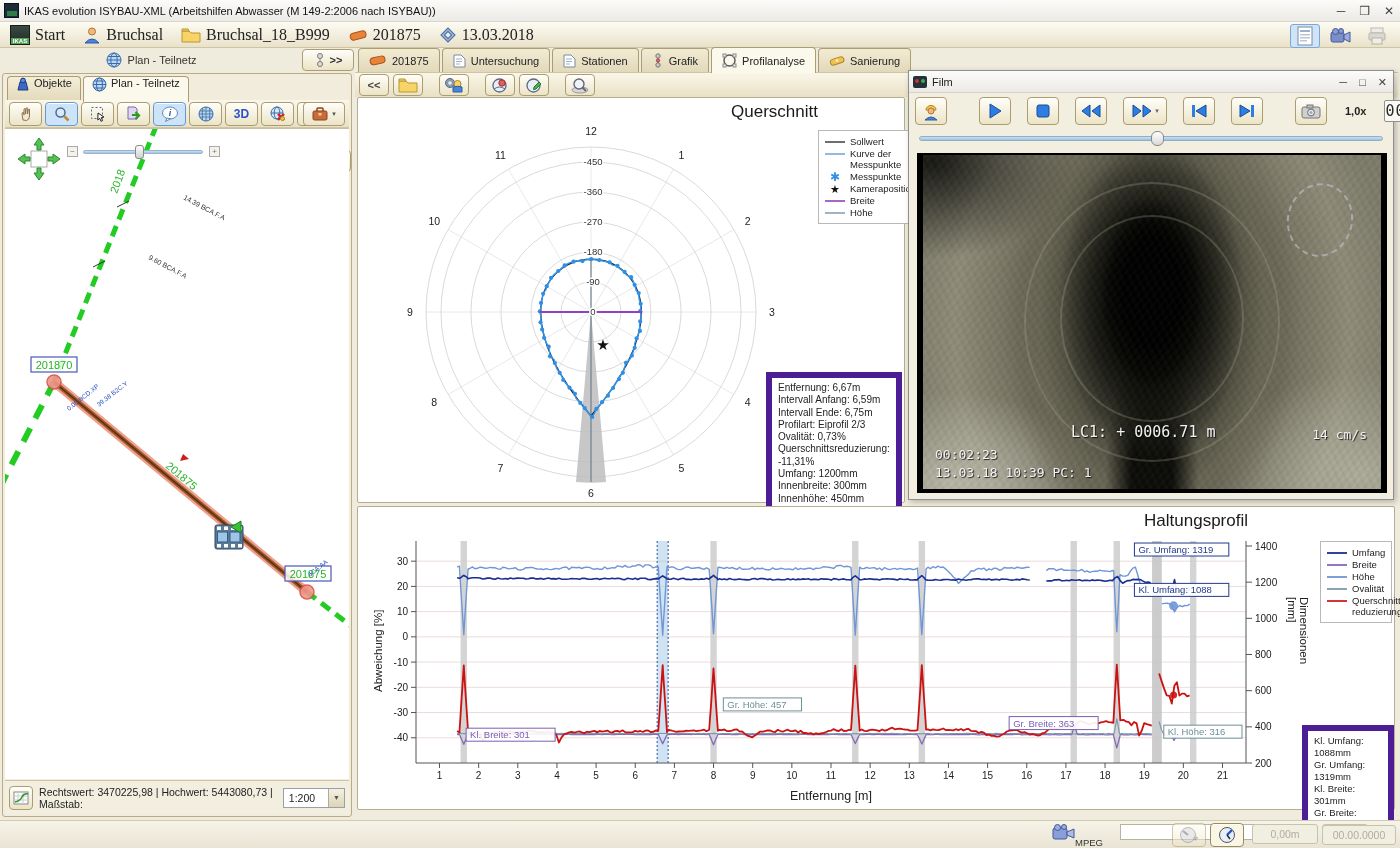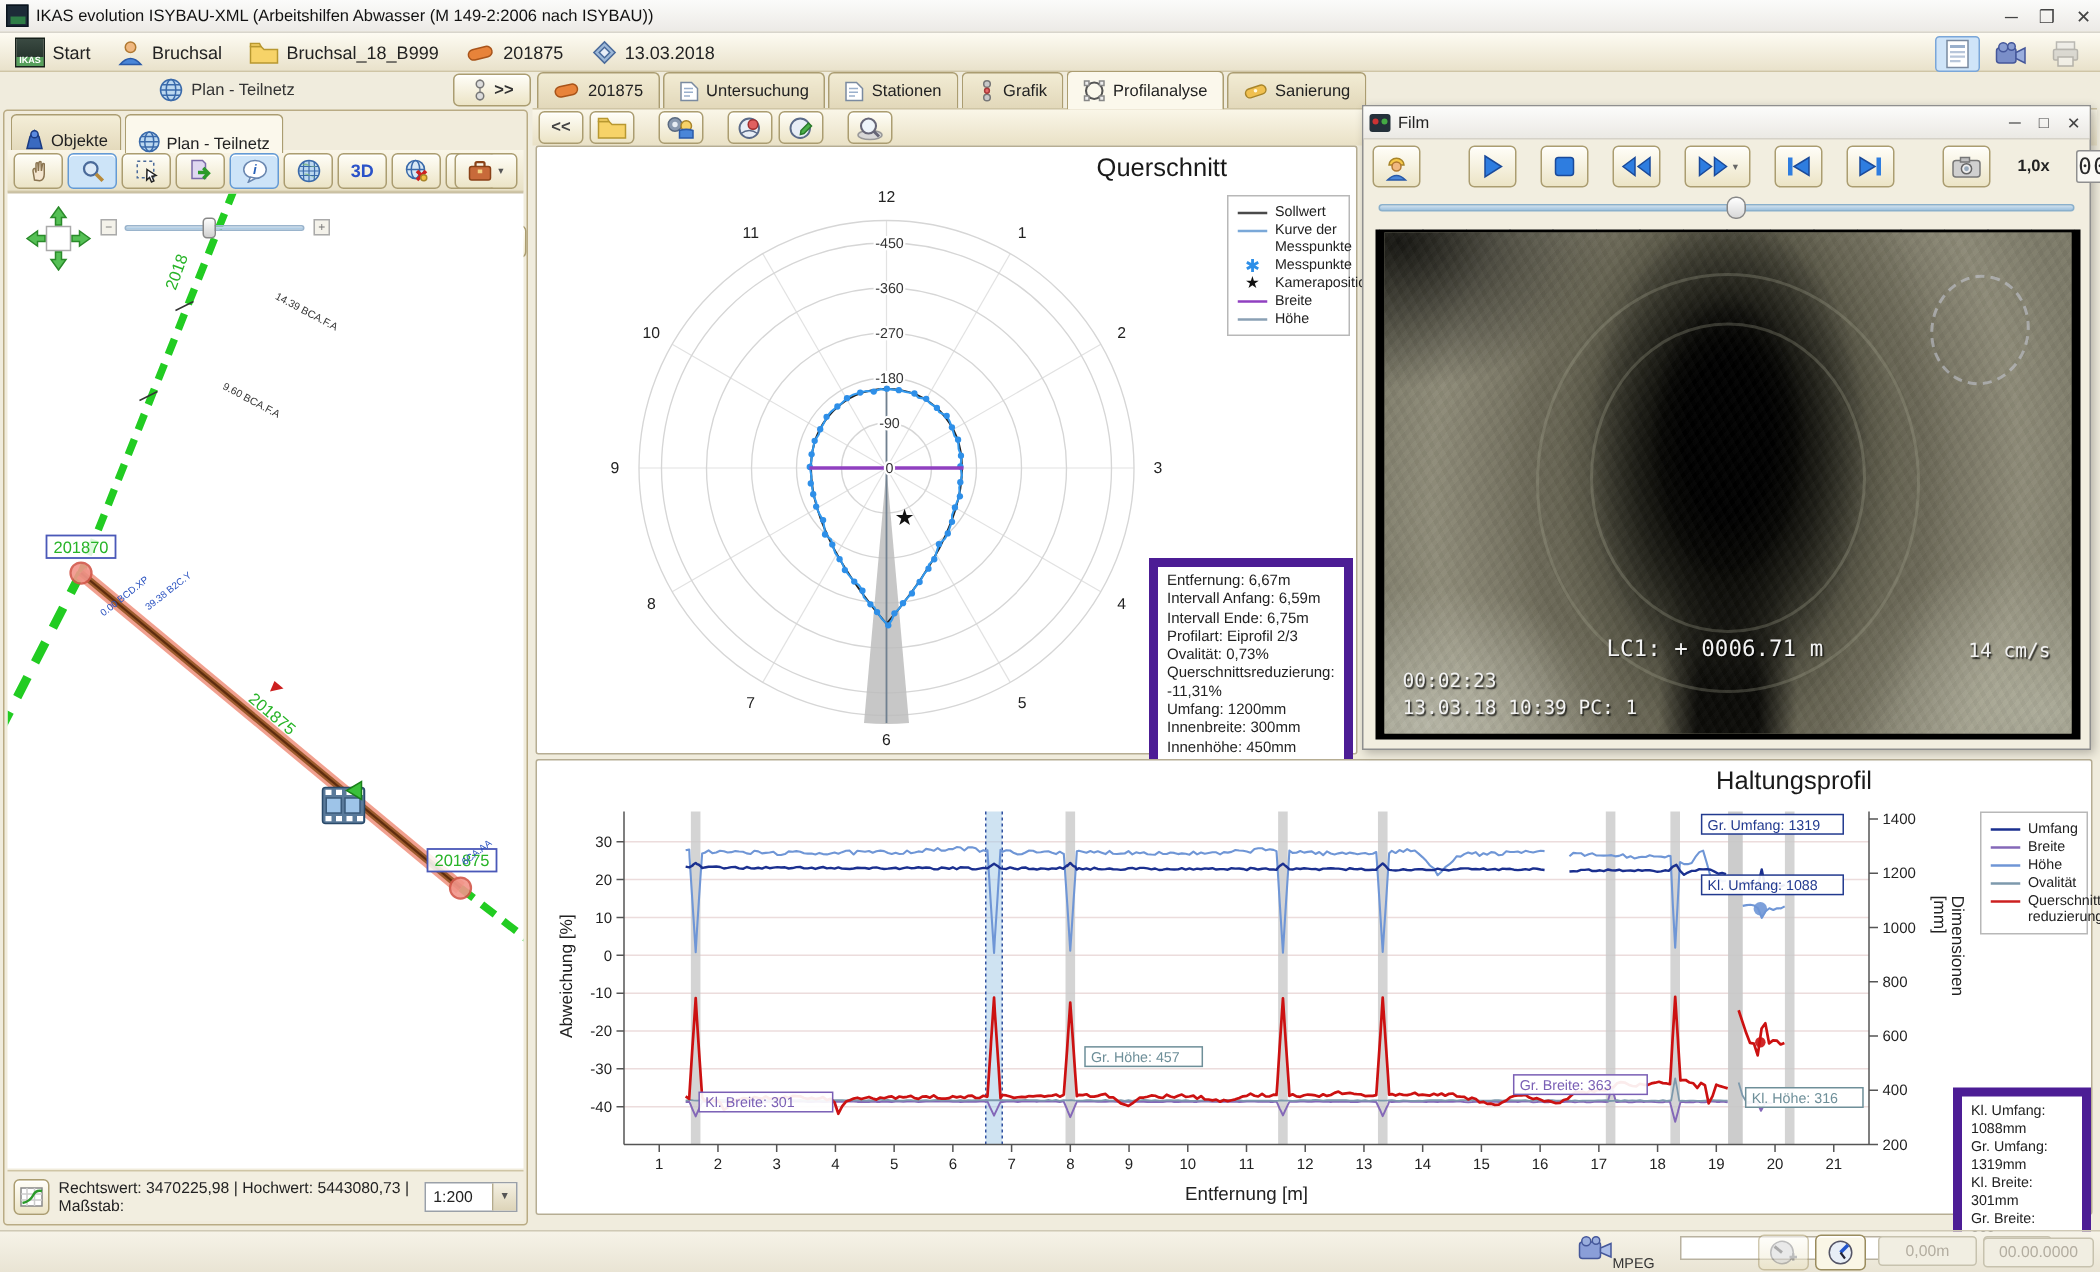--- a/index.html
+++ b/index.html
@@ -10,21 +10,21 @@
   
   .titlebar { position:absolute; left:0; top:0; width:1400px; height:22px; background:linear-gradient(#fbfbfa,#eceae6); border-bottom:1px solid #d8d5cc; display:flex; align-items:center; padding-left:4px; }
   .titlebar .appicon { width:15px; height:15px; background:#1d2b38; border:1px solid #0a141e; margin-right:5px; position:relative; }
   .titlebar .appicon::after{ content:""; position:absolute; left:2px; top:7px; width:10px; height:5px; background:#2e7d46; }
   .titlebar .title { font-size:11px; color:#111; }
   .winbtns { position:absolute; right:6px; top:0; height:22px; display:flex; gap:14px; align-items:center; color:#444; font-size:12px; }
   .winbtns span { cursor:default; }
 
   .maintoolbar { position:absolute; left:0; top:22px; width:1400px; height:26px; background:linear-gradient(#fdfbf2,#e9e2cb); border-bottom:1px solid #cfc5a5; display:flex; align-items:center; gap:4px; padding-left:6px; }
   .tb-item { display:flex; align-items:center; gap:5px; padding:2px 10px 2px 4px; height:22px; border-radius:3px; }
-  .tb-item .lbl { font-size:12px; color:#222; }
+  .tb-item .lbl { font-size:16px; color:#222;font-family:Liberation Serif, serif; }
   .ikas-logo { width:20px; height:20px; background:linear-gradient(#3a4a42,#1e2b24); border:1px solid #16201a; color:#fff; font-size:6px; font-weight:bold; display:flex; align-items:flex-end; justify-content:center; }
   .ikas-logo i { font-style:normal; background:#57a05c; width:100%; text-align:center; }
 
   .right-icons { position:absolute; right:8px; top:24px; display:flex; gap:6px; align-items:center; }
   .ri-btn { width:30px; height:24px; display:flex; align-items:center; justify-content:center; border-radius:3px; }
   .ri-btn.active { background:#cfe4f8; border:1px solid #7aa6d8; }
 
   
   .btn { display:inline-flex; align-items:center; justify-content:center; border:1px solid #ab9d71; border-radius:4px; background:linear-gradient(#fffef8,#ece4c6); box-shadow:inset 0 1px 0 #fff; cursor:default; }
   .btn.active { background:#cde4f8; border-color:#649ad4; }
@@ -33,21 +33,21 @@
   .leftheader { position:absolute; left:2px; top:48px; width:298px; height:24px; display:flex; align-items:center; justify-content:center; gap:6px; font-size:11px; color:#333; }
   .expandbtn { position:absolute; left:302px; top:49px; width:52px; height:22px; }
   .panebtn { position:absolute; left:308px; top:76px; width:40px; height:22px; }
   .pane-ic { width:22px; height:14px; border:1px solid #5a88c0; background:#cfe4f8; display:flex; }
   .pane-ic .g { width:12px; height:100%; background:linear-gradient(#eaf4e0,#bfe0a8); display:flex; align-items:center; justify-content:center; }
   .pane-ic .w { flex:1; background:#fff; }
 
   
   .leftpanel { position:absolute; left:2px; top:73px; width:350px; height:744px; background:#f1ecdc; border:1px solid #b9ab84; border-radius:3px; }
   .ltabs { position:absolute; left:4px; top:2px; height:24px; display:flex; gap:2px; }
-  .ltab { display:flex; align-items:flex-end; gap:4px; padding:0 8px; border:1px solid #ab9d71; border-bottom:none; border-radius:4px 4px 0 0; background:linear-gradient(#f4eed8,#e4dabc); font-size:11px; }
+  .ltab { display:flex; align-items:flex-start; gap:4px; padding:0 8px; border:1px solid #ab9d71; border-bottom:none; border-radius:4px 4px 0 0; background:linear-gradient(#f4eed8,#e4dabc); font-size:11px; }
   .ltab.selected { background:#fbf8ec; height:26px; position:relative; z-index:2; }
   .ltoolbar { position:absolute; left:2px; top:26px; width:344px; height:28px; background:linear-gradient(#faf6e8,#e9e1c6); border-bottom:1px solid #cfc5a5; display:flex; align-items:center; gap:3px; padding-left:4px; }
   .ltool { width:33px; height:24px; }
   .map { position:absolute; left:2px; top:54px; width:344px; height:651px; background:#fff; border-top:1px solid #c9c0a4; overflow:hidden; }
   .lstatus { position:absolute; left:2px; bottom:2px; width:344px; height:34px; background:#f2eee0; border-top:1px solid #cfc5a5; display:flex; align-items:center; gap:6px; padding:0 4px; }
   .lstatus .txt { font-size:10.5px; color:#222; }
   .combo { width:72px; height:20px; border:1px solid #9aa0a8; background:#fff; display:flex; align-items:center; justify-content:space-between; padding-left:5px; font-size:10.5px; }
   .combo .dd { width:16px; height:18px; background:linear-gradient(#f4f0e2,#ddd4b8); border-left:1px solid #b5ab8c; display:flex; align-items:center; justify-content:center; font-size:7px; color:#555; }
 
   
@@ -561,21 +561,21 @@
         <line x1="-51.333333333333336" y1="0" x2="51.333333333333336" y2="0" stroke="#9040c0" stroke-width="2.2"></line>
       </g>
       <text x="235" y="191" text-anchor="middle" font-size="9.5" fill="#333" class="halo">0</text>
       <text x="235" y="161" text-anchor="middle" font-size="9.5" fill="#333" class="halo">-90</text>
       <text x="235" y="131" text-anchor="middle" font-size="9.5" fill="#333" class="halo">-180</text>
       <text x="235" y="101" text-anchor="middle" font-size="9.5" fill="#333" class="halo">-270</text>
       <text x="235" y="71" text-anchor="middle" font-size="9.5" fill="#333" class="halo">-360</text>
       <text x="235" y="41" text-anchor="middle" font-size="9.5" fill="#333" class="halo">-450</text>
       <text x="245" y="226" font-size="15" fill="#111" text-anchor="middle">★</text>
     </svg>
-  <div class="legendbox" id="qs-legend" style="left:460px;top:32px;width:82px">
+  <div class="legendbox" id="qs-legend" style="left:460px;top:32px;width:104px">
       <div class="legend-row">
         <span class="legend-swatch">
           <svg width="20" height="6">
             <line x1="0" y1="3" x2="20" y2="3" stroke="#4a4a4a" stroke-width="1.6"></line>
           </svg>
         </span>
         <span>Sollwert</span>
       </div>
       <div class="legend-row">
         <span class="legend-swatch">

